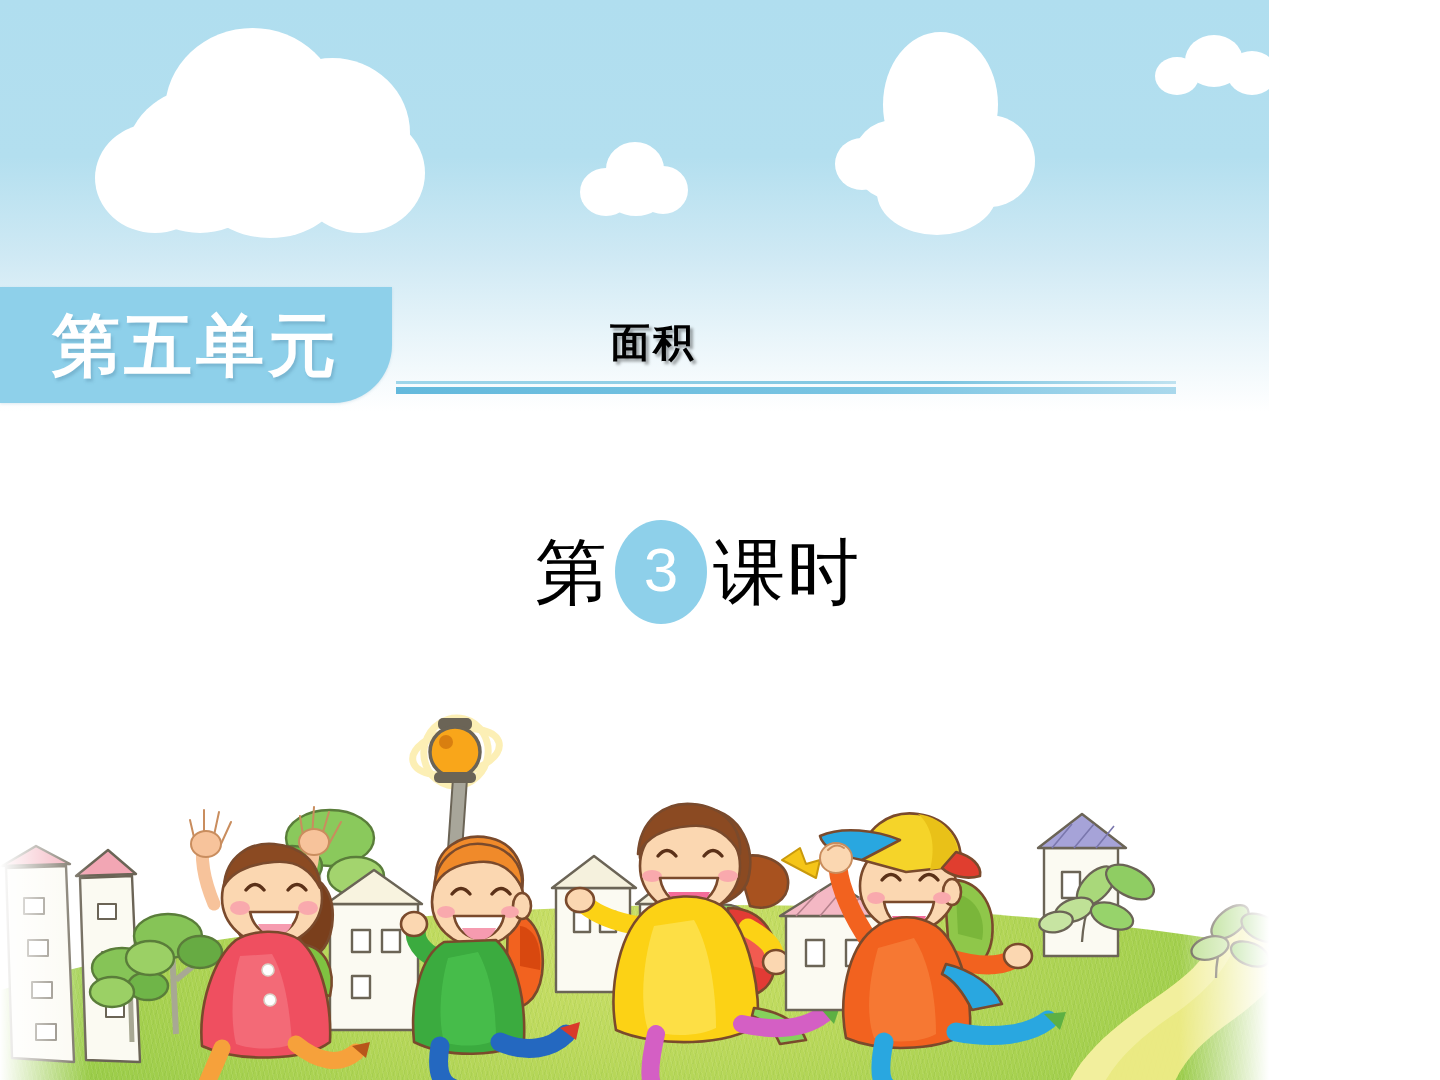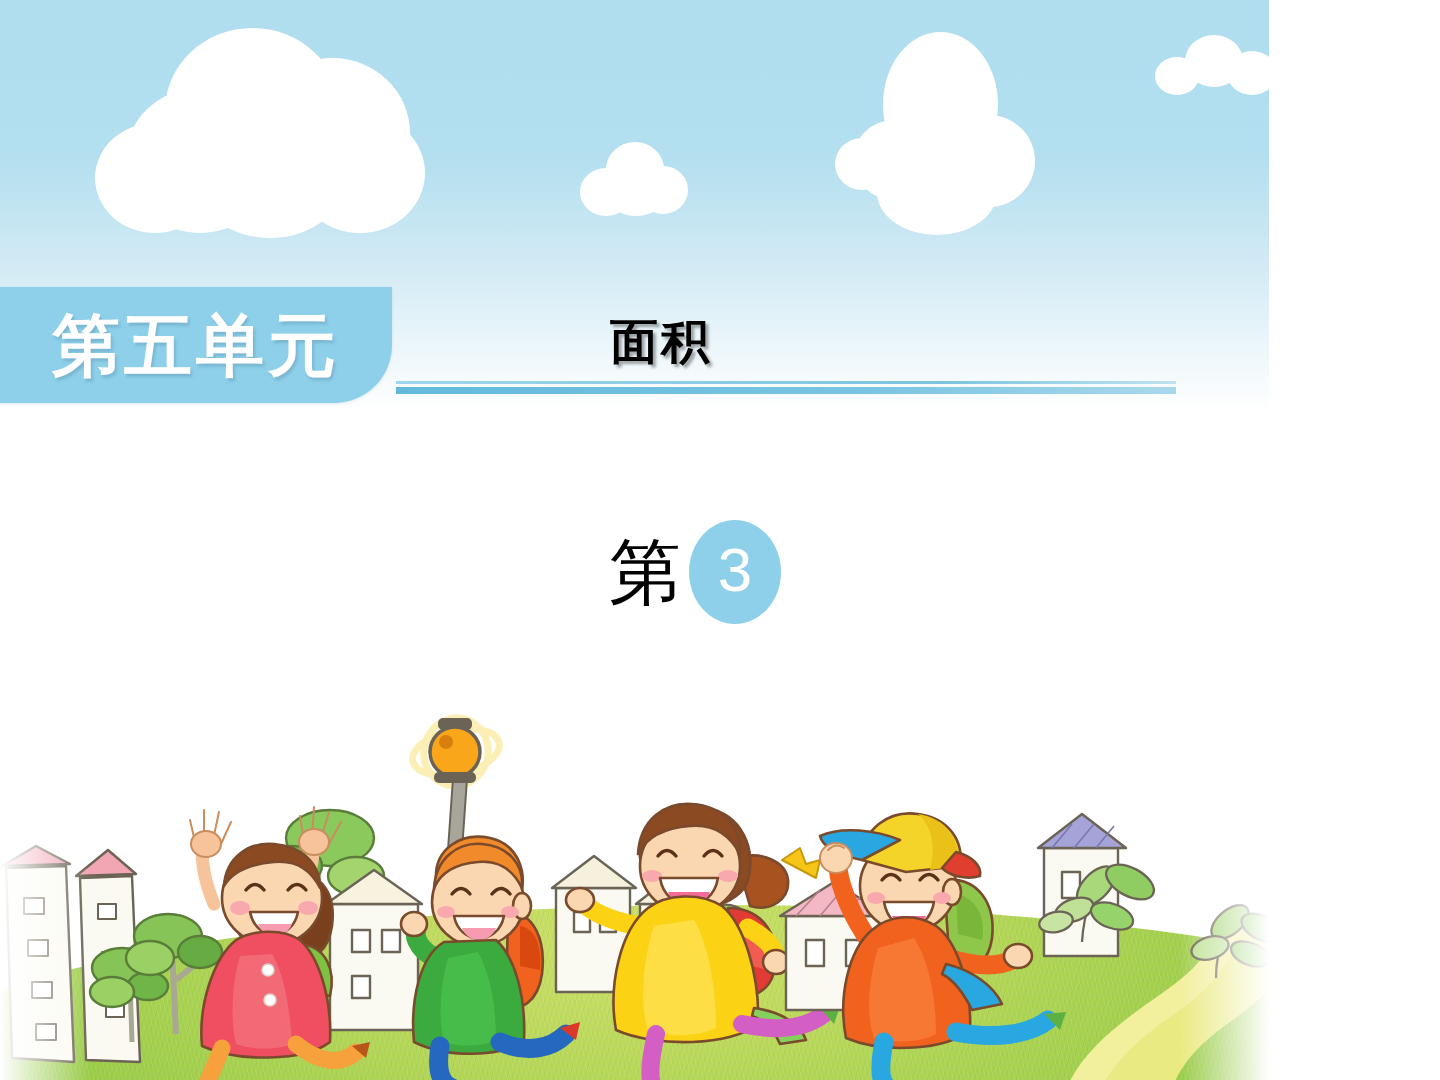--- a/index.html
+++ b/index.html
@@ -27,21 +27,21 @@
   .unit-banner-label{
     position:absolute;left:52px;top:20px;
     font-size:68px;line-height:76px;font-weight:bold;color:#ffffff;
     letter-spacing:4px;
     text-shadow:2px 3px 3px rgba(95,150,180,.45);
     white-space:nowrap;
   }
   
   .unit-title{
     position:absolute;left:610px;top:305px;
-    font-size:48px;line-height:74px;font-weight:bold;color:#000000;
+    font-size:40px;line-height:74px;font-weight:bold;color:#000000;
     letter-spacing:3px;white-space:nowrap;
     text-shadow:3px 3px 3px rgba(0,0,0,.35);
   }
   .rule-top{
     position:absolute;left:396px;top:381px;width:780px;height:3px;
     background:linear-gradient(to right,#9ed6ea 0%,#7cc4e0 70%,#bfe2f0 100%);
   }
   .rule-bottom{
     position:absolute;left:396px;top:387px;width:780px;height:7px;
     background:linear-gradient(to right,#63b9dc 0%,#79c4e2 60%,#a9d8ec 100%);
@@ -140,20 +140,21 @@
   <div class="unit-title">面积</div>
 
   <div class="rule-top"></div>
   <div class="rule-bottom"></div>
 
   <div class="lesson-line">
     <span class="lesson-word">第</span>
     <span class="lesson-badge">
       <span>3</span>
     </span>
+    <span class="lesson-word">课时</span>
     <span class="lesson-gap"></span>
   </div>
 
   <div class="hill">
     <div class="hill-tex"></div>
   </div>
 
   <div class="path">
     <svg width="360" height="170" viewBox="0 0 360 170">
       <path d="M198,0 C190,40 150,62 120,84 C84,110 56,136 44,170 L150,170 C158,140 182,116 214,94 C248,70 276,40 282,0 Z" fill="#eeeb86" opacity="0.95"></path>

